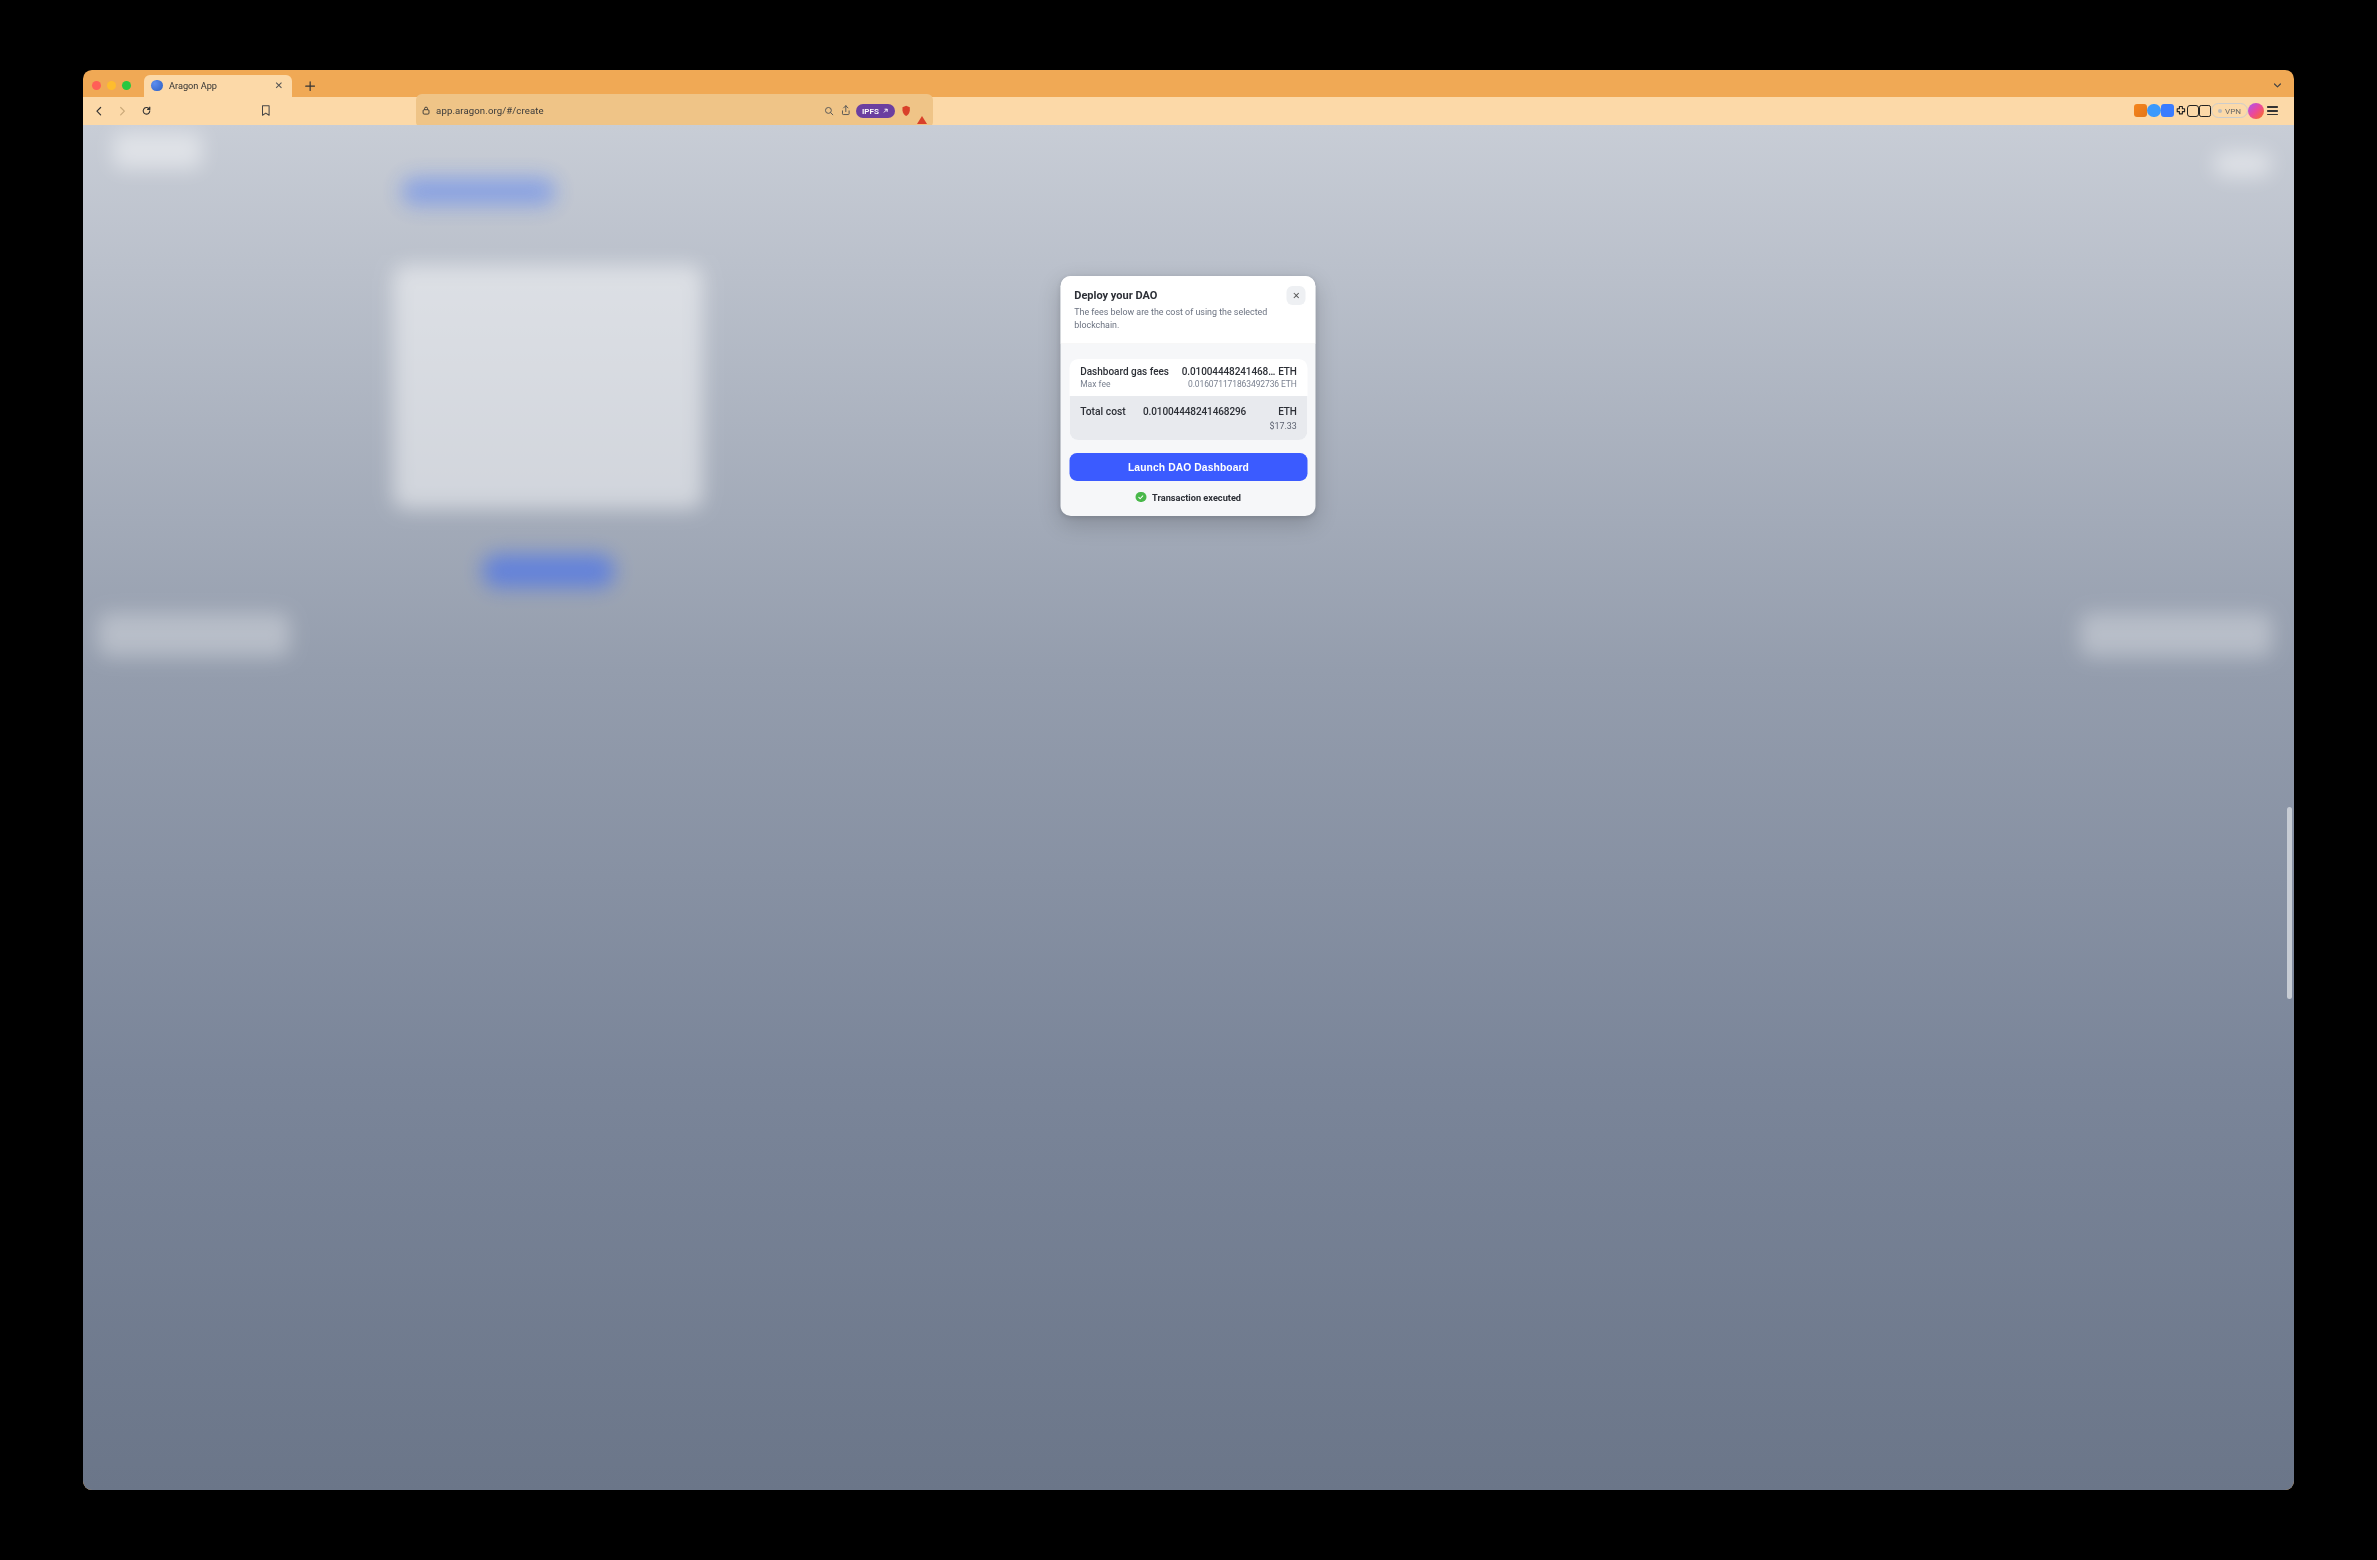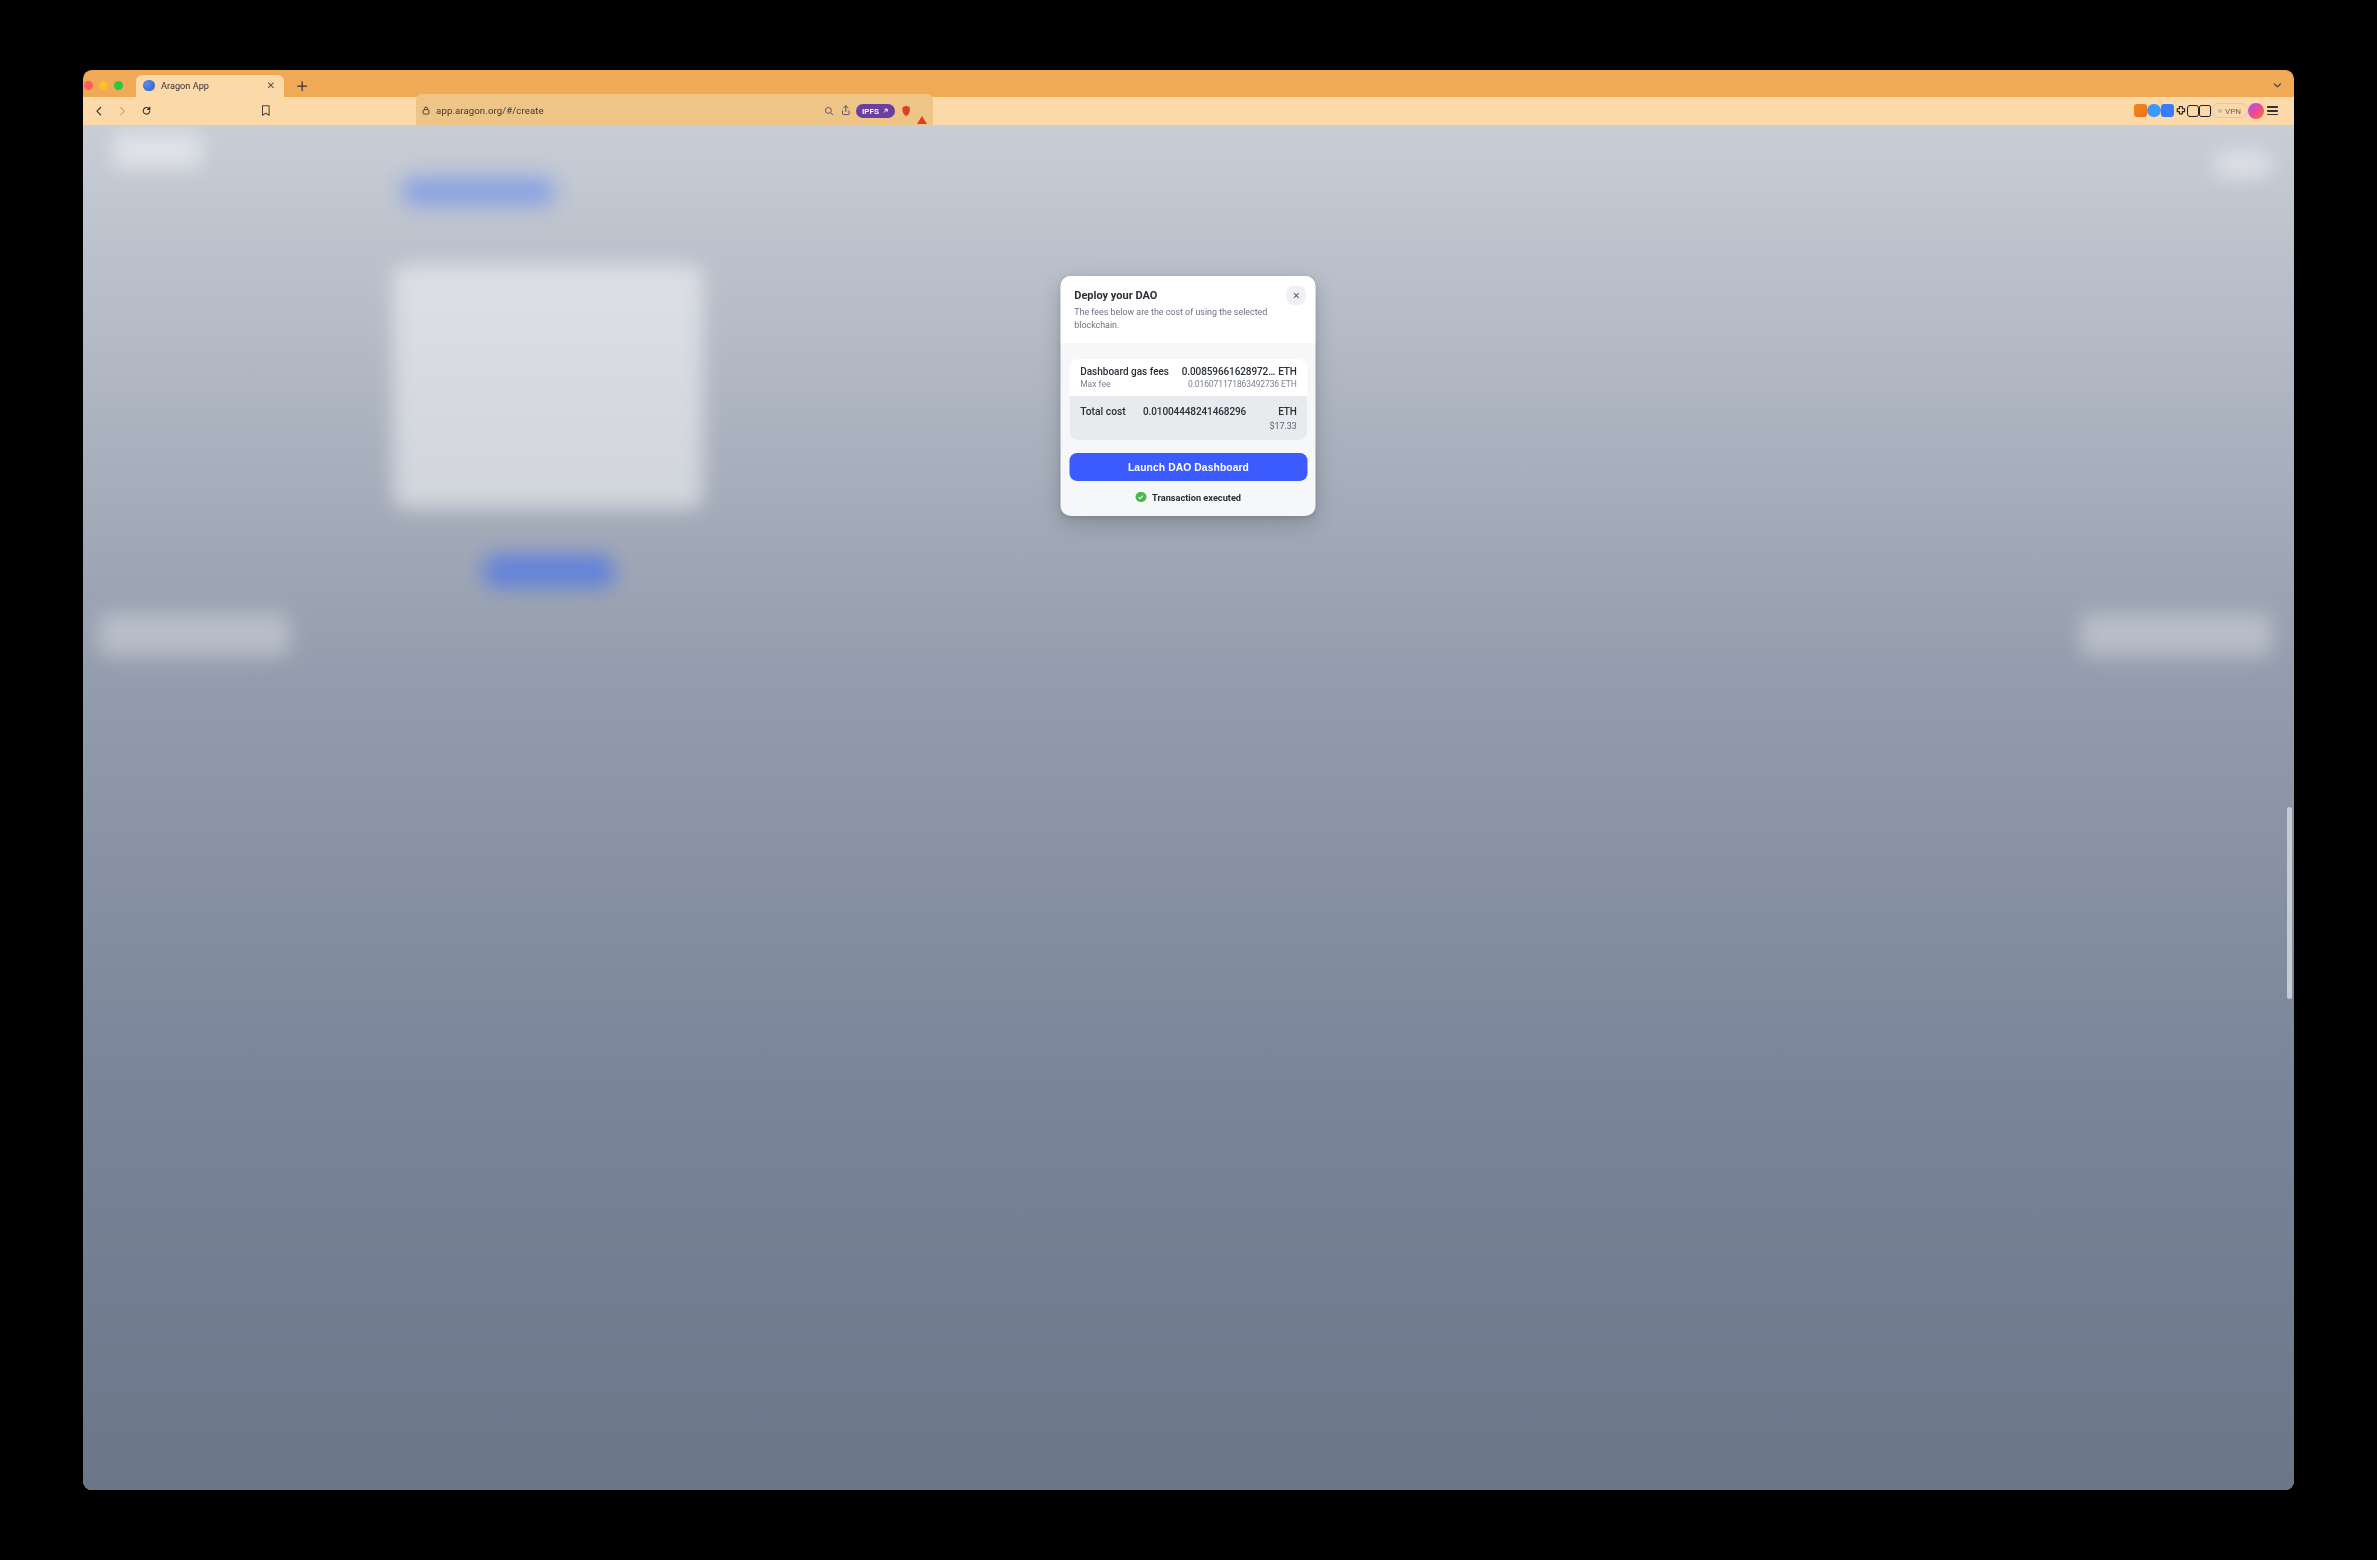--- a/index.html
+++ b/index.html
@@ -22,21 +22,21 @@
       box-shadow: 0 14.8px 44px rgba(0,0,0,0.5);
       display: flex;
       flex-direction: column;
       position: relative;
     }
     
     .tabbar {
       height: 26.6px;
       display: flex;
       align-items: flex-start;
-      padding-left: 1px;
+      padding-left: 9px;
       padding-top: 4.4px;
       gap: 5.9px;
     }
     .traffic {
       display: flex;
       gap: 5.9px;
       align-items: center;
       margin-right: 7.4px;
       align-self: center;
     }
@@ -349,21 +349,21 @@
           <span>✕</span>
         </div>
       </div>
 
       <div class="modal-body">
         <div class="fees-card">
           <div class="fees-row">
             <div class="fees-line">
               <span class="fees-label">Dashboard gas fees</span>
               <span class="fees-value">
-                <span class="amt">0.00859661628972…</span>
+                <span class="amt">0.01004448241468…</span>
                 <span>ETH</span>
               </span>
             </div>
             <div class="fees-sub">
               <span>Max fee</span>
               <span class="subval">
                 <span>0.016071171863492736</span>
                 <span>ETH</span>
               </span>
             </div>

